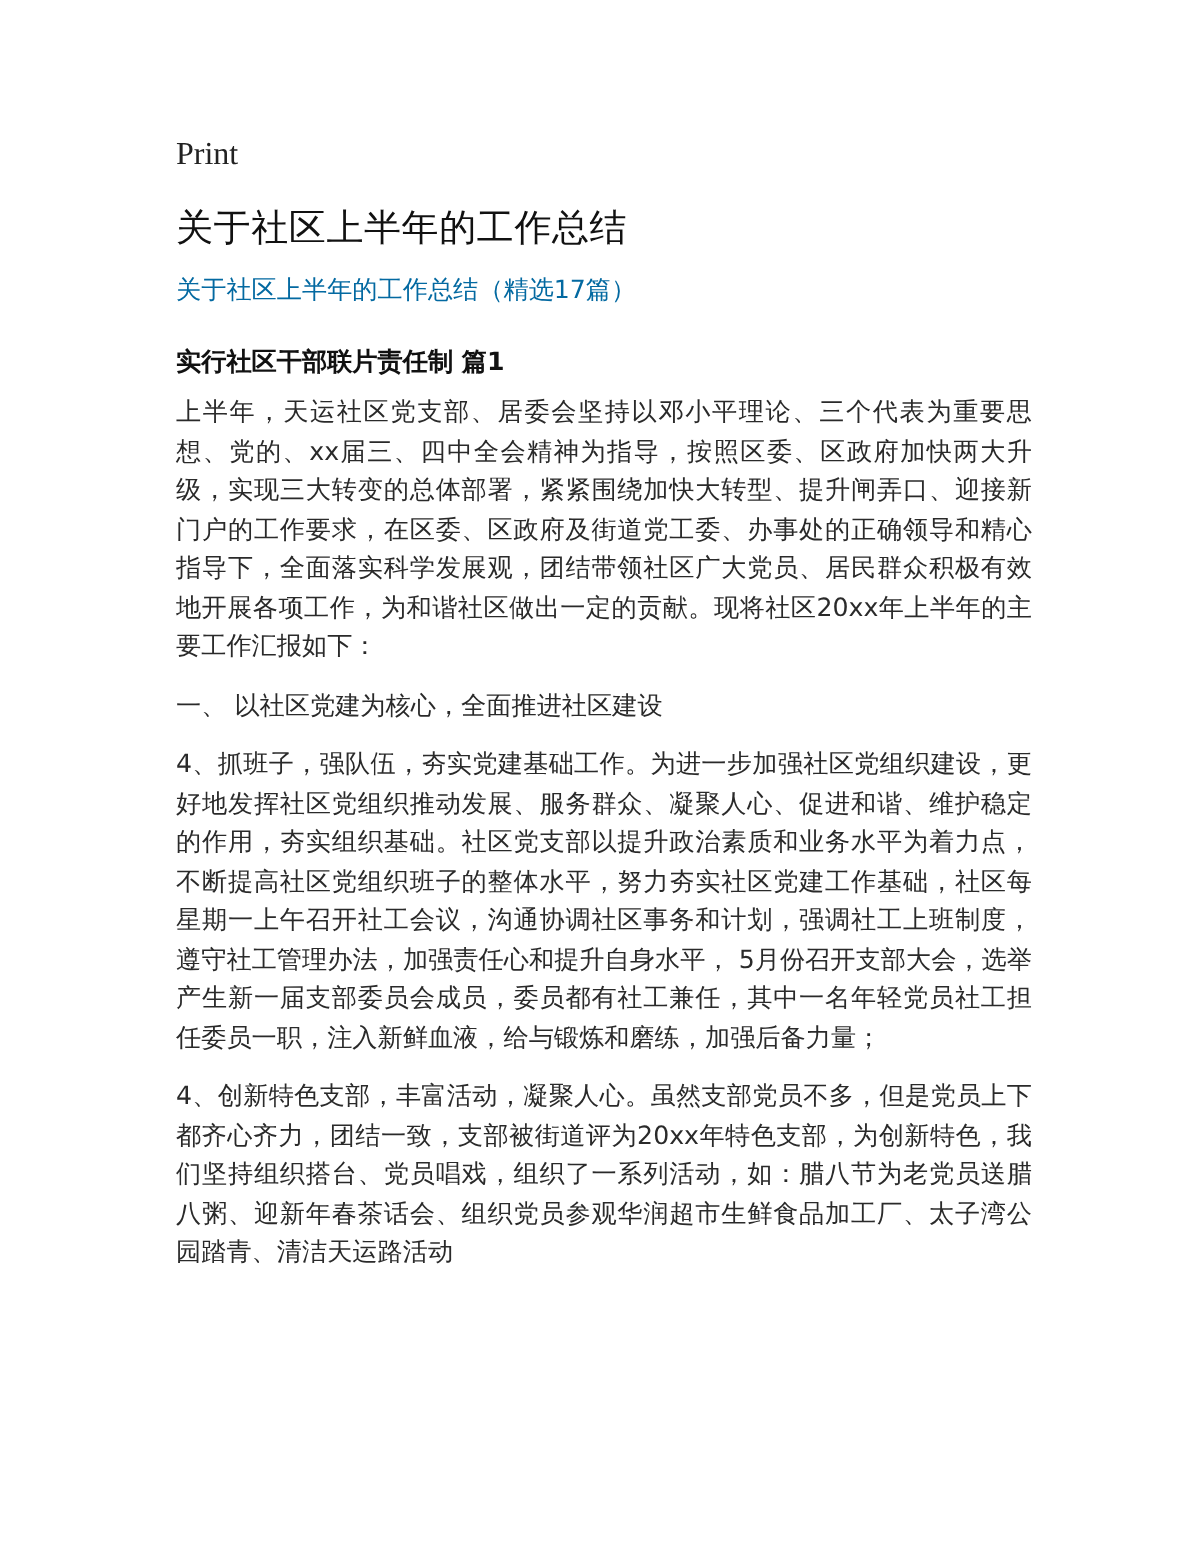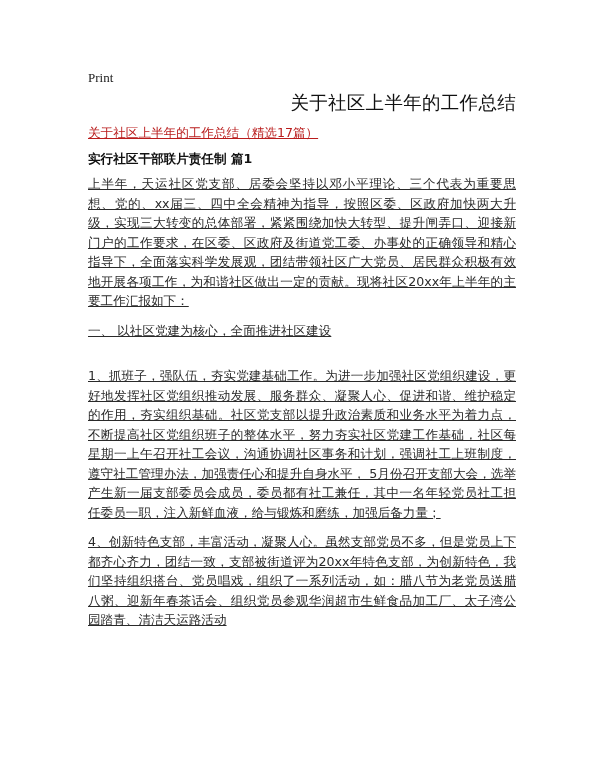--- a/index.html
+++ b/index.html
@@ -16,66 +16,64 @@
     color: #1a1a1a;
   }
   .page {
     position: absolute;
     left: 88px;
     top: 70px;
     width: 428px;
   }
   .print-label {
     font-family: "Liberation Serif", "DejaVu Serif", serif;
-    font-size: 13px;
+    font-size: 16px;
     line-height: 16px;
     color: #222;
-    margin: 0 0 4px 0;
+    margin: 0 0 16px 0;
   }
   .doc-title {
     font-size: 18.5px;
     font-weight: normal;
-    text-align: right;
+    text-align: left;
     line-height: 26px;
     margin: 0 0 8px 0;
     color: #111;
     letter-spacing: 0.3px;
   }
   .doc-subtitle {
     font-size: 12.6px;
     line-height: 18px;
-    margin: 0 0 8px 0;
-    color: #b91c1c;
-    text-decoration: underline;
+    margin: 0 0 18px 0;
+    color: #0369a1;
   }
   .section-heading {
     font-size: 12.6px;
     font-weight: bold;
     line-height: 18px;
     margin: 0 0 6px 0;
     color: #111;
   }
   .para {
     font-size: 12.6px;
     line-height: 19.5px;
     margin: 0 0 10px 0;
     color: #2a2a2a;
     text-align: justify;
     word-break: break-all;
-    text-decoration: underline;
   }
   .para.heading-line {
-    margin-bottom: 26px;
+    margin-bottom: 10px;
   }
 </style>
 </head>
 <body>
 
 <div class="page">
   <div class="print-label">Print</div>
   <h1 class="doc-title">关于社区上半年的工作总结</h1>
   <div class="doc-subtitle">关于社区上半年的工作总结（精选17篇）</div>
   <div class="section-heading">实行社区干部联片责任制 篇1</div>
   <p class="para">上半年，天运社区党支部、居委会坚持以邓小平理论、三个代表为重要思想、党的、xx届三、四中全会精神为指导，按照区委、区政府加快两大升级，实现三大转变的总体部署，紧紧围绕加快大转型、提升闸弄口、迎接新门户的工作要求，在区委、区政府及街道党工委、办事处的正确领导和精心指导下，全面落实科学发展观，团结带领社区广大党员、居民群众积极有效地开展各项工作，为和谐社区做出一定的贡献。现将社区20xx年上半年的主要工作汇报如下：</p>
   <p class="para heading-line">一、 以社区党建为核心，全面推进社区建设</p>
-  <p class="para">1、抓班子，强队伍，夯实党建基础工作。为进一步加强社区党组织建设，更好地发挥社区党组织推动发展、服务群众、凝聚人心、促进和谐、维护稳定的作用，夯实组织基础。社区党支部以提升政治素质和业务水平为着力点，不断提高社区党组织班子的整体水平，努力夯实社区党建工作基础，社区每星期一上午召开社工会议，沟通协调社区事务和计划，强调社工上班制度，遵守社工管理办法，加强责任心和提升自身水平， 5月份召开支部大会，选举产生新一届支部委员会成员，委员都有社工兼任，其中一名年轻党员社工担任委员一职，注入新鲜血液，给与锻炼和磨练，加强后备力量；</p>
+  <p class="para">4、抓班子，强队伍，夯实党建基础工作。为进一步加强社区党组织建设，更好地发挥社区党组织推动发展、服务群众、凝聚人心、促进和谐、维护稳定的作用，夯实组织基础。社区党支部以提升政治素质和业务水平为着力点，不断提高社区党组织班子的整体水平，努力夯实社区党建工作基础，社区每星期一上午召开社工会议，沟通协调社区事务和计划，强调社工上班制度，遵守社工管理办法，加强责任心和提升自身水平， 5月份召开支部大会，选举产生新一届支部委员会成员，委员都有社工兼任，其中一名年轻党员社工担任委员一职，注入新鲜血液，给与锻炼和磨练，加强后备力量；</p>
   <p class="para">4、创新特色支部，丰富活动，凝聚人心。虽然支部党员不多，但是党员上下都齐心齐力，团结一致，支部被街道评为20xx年特色支部，为创新特色，我们坚持组织搭台、党员唱戏，组织了一系列活动，如：腊八节为老党员送腊八粥、迎新年春茶话会、组织党员参观华润超市生鲜食品加工厂、太子湾公园踏青、清洁天运路活动</p>
 </div>
 
 </body></html>

